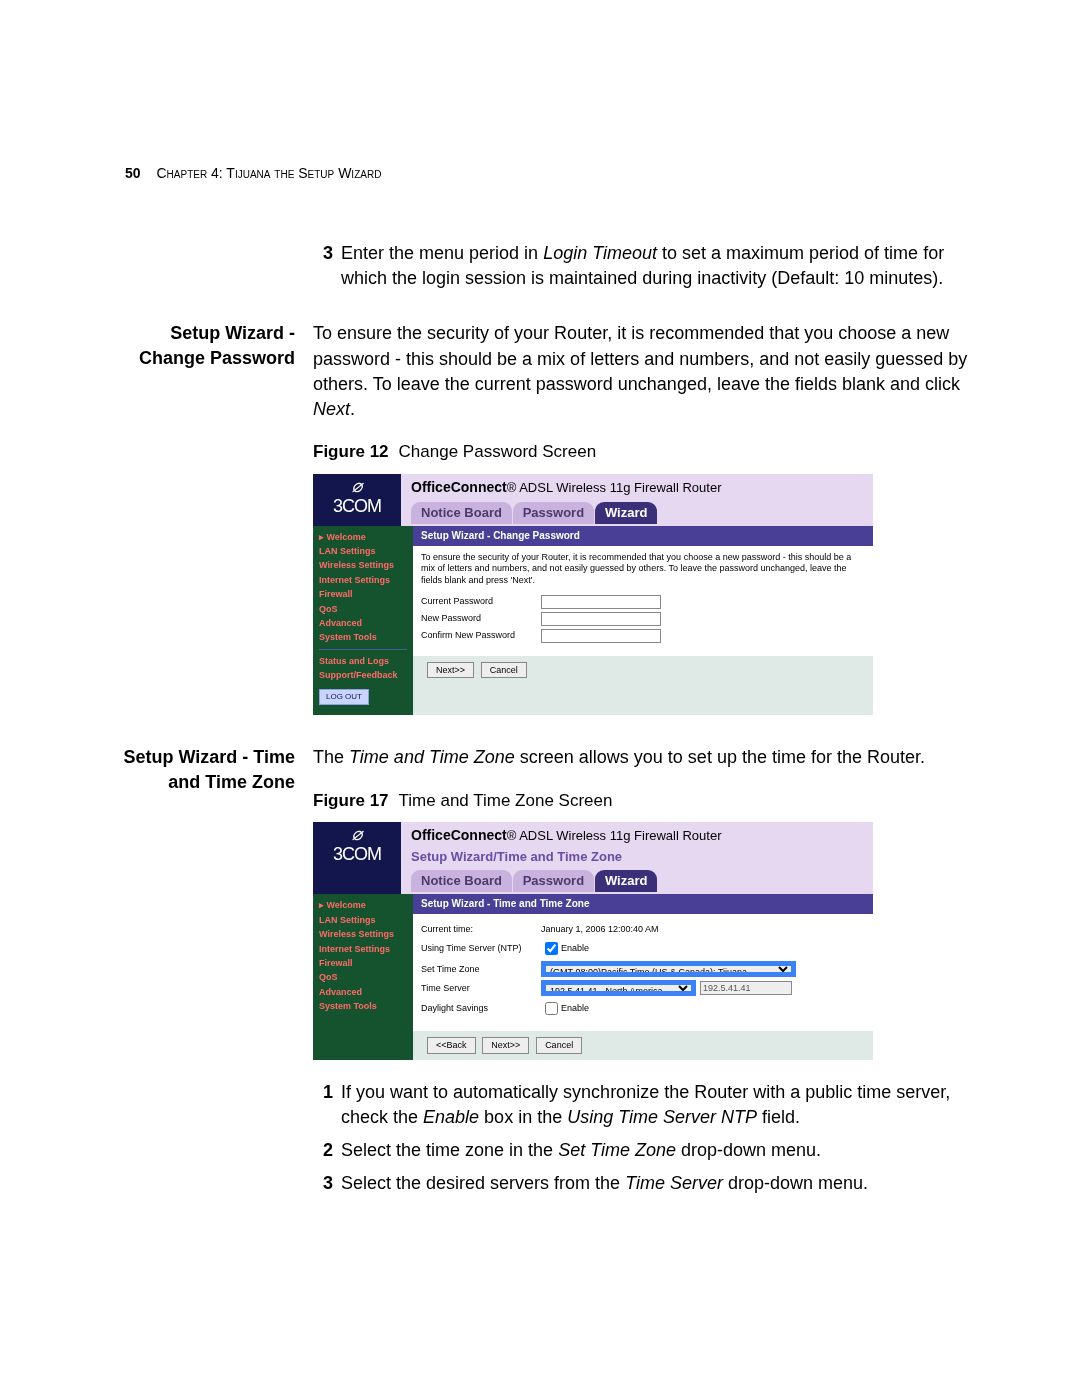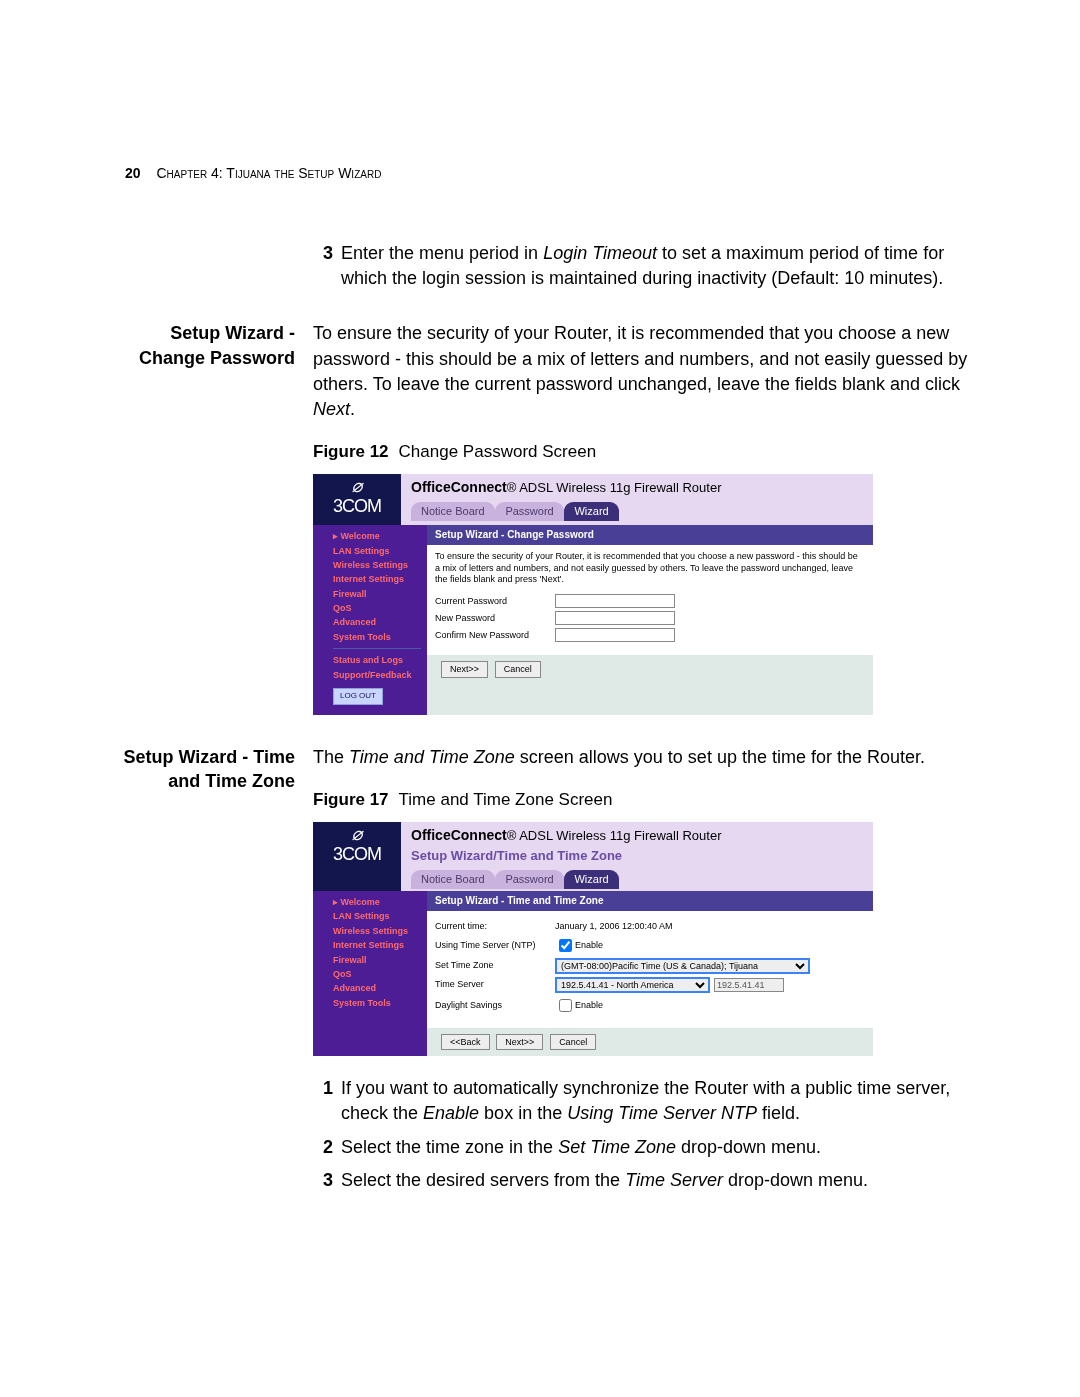--- a/index.html
+++ b/index.html
@@ -62,35 +62,36 @@
   }
   .router .logo-script { font-style: italic; font-size: 18px; line-height: 16px; }
   .router .logo-3com  { font-size: 18px; letter-spacing: -1px; font-weight: 500; }
   .router .title-cell { flex: 1; padding: 4px 10px 2px 10px; }
   .router .prod-line { font-size: 13px; }
   .router .prod-line b { font-size: 14px; }
   .router .sub-line { color: #6b4da6; font-weight: bold; font-size: 13px; margin-top: 2px; }
   .router .tabs { margin-top: 4px; }
   .router .tab {
     display: inline-block;
-    font-size: 11px;
+    font-size: 13px;
     padding: 2px 10px;
     border-radius: 9px 9px 0 0;
     margin-right: -2px;
     vertical-align: bottom;
+    font-weight: bold;
   }
   .router .tab.inactive { background: #c9b3de; color: #4b3a6b; }
   .router .tab.active   { background: #3c2f7a; color: #fff; }
 
   .router .main { display: flex; }
   .router .nav {
     width: 88px; flex: 0 0 88px;
-    background: #4c1d95;
+    background: #14532d;
     color: #c9d4ff;
-    padding: 4px 6px 10px 20px;
+    padding: 4px 6px 10px 6px;
     font-size: 9px;
     line-height: 1.6;
   }
   .router .nav .item { white-space: nowrap; }
   .router .nav .sel::before { content: "▸"; color: #ff6a6a; margin-right: 3px; font-size: 9px; }
   .router .nav .red { color: #ff6a6a; font-weight: bold; }
   .router .nav hr { border: none; border-top: 1px solid #4a5aa8; margin: 4px 0; }
   .router .nav .logout {
     display: inline-block; background: #c9d4ff; color: #13164d;
     font-size: 8px; padding: 1px 6px; margin-top: 6px; border: 1px solid #8ea0e0;
@@ -104,37 +105,37 @@
   .router .panel-body { background: #fff; padding: 6px 8px 10px 8px; font-size: 9px; }
   .router .blurb { margin-bottom: 8px; line-height: 1.3; }
   .router .form-row { display: flex; align-items: center; margin: 3px 0; }
   .router .form-row .lbl { width: 120px; flex: 0 0 120px; }
   .router .form-row input[type=password],
   .router .form-row input[type=text] {
     border: 1px solid #888; height: 14px; font-size: 9px; padding: 0 2px; box-sizing: border-box;
     background: #fff;
   }
   .router .form-row input[type=text].ro { background: #eee; color: #555; }
-  .router select { border: 2px solid #3b82f6; font-size: 9px; height: 16px; background: #eee; }
+  .router select { border: 5px solid #3b82f6; font-size: 9px; height: 16px; background: #eee; }
   .router .btn-row { padding: 6px 10px; }
   .router .btn {
     display: inline-block; border: 1px solid #888; background: #eee;
     font-size: 9px; padding: 1px 8px; margin-left: 4px;
   }
   .router .content .below { background: #dfe9e6; height: auto; }
 
   .italic { font-style: italic; }
 </style>
 </head>
 <body>
 
 <div class="page">
 
   <div class="running-head">
-    <span class="pg">20</span>
+    <span class="pg">50</span>
     <span class="smallcaps">Chapter 4: Tijuana the Setup Wizard</span>
   </div>
 
   <div class="row">
     <div class="side-col"></div>
     <div class="body-col">
       <div class="num-item">
         <div class="n">3</div>
         <div class="t">
           <span>Enter the menu period in </span><span class="italic">Login Timeout</span><span> to set a maximum period of time for which the login session is maintained during inactivity (Default: 10 minutes).</span>
@@ -260,21 +261,21 @@
                 <input type="checkbox" checked="" style="">
                 <span>Enable</span>
               </div>
               <div class="form-row">
                 <span class="lbl">Set Time Zone</span>
                 <select style="width:255px"><option>(GMT-08:00)Pacific Time (US &amp; Canada); Tijuana</option></select>
               </div>
               <div class="form-row">
                 <span class="lbl">Time Server</span>
                 <select style="width:155px"><option>192.5.41.41 - North America</option></select>
-                <input type="text" class="ro" style="width: 70px; margin-left: 4px;" readonly="" value="192.5.41.41">
+                <input type="text" class="ro" style="width: 92px; margin-left: 4px;" readonly="" value="192.5.41.41">
               </div>
               <div class="form-row">
                 <span class="lbl">Daylight Savings</span>
                 <input type="checkbox" style="">
                 <span>Enable</span>
               </div>
             </div>
             <div class="btn-row below">
               <span class="btn">&lt;&lt;Back</span>
               <span class="btn">Next&gt;&gt;</span>

